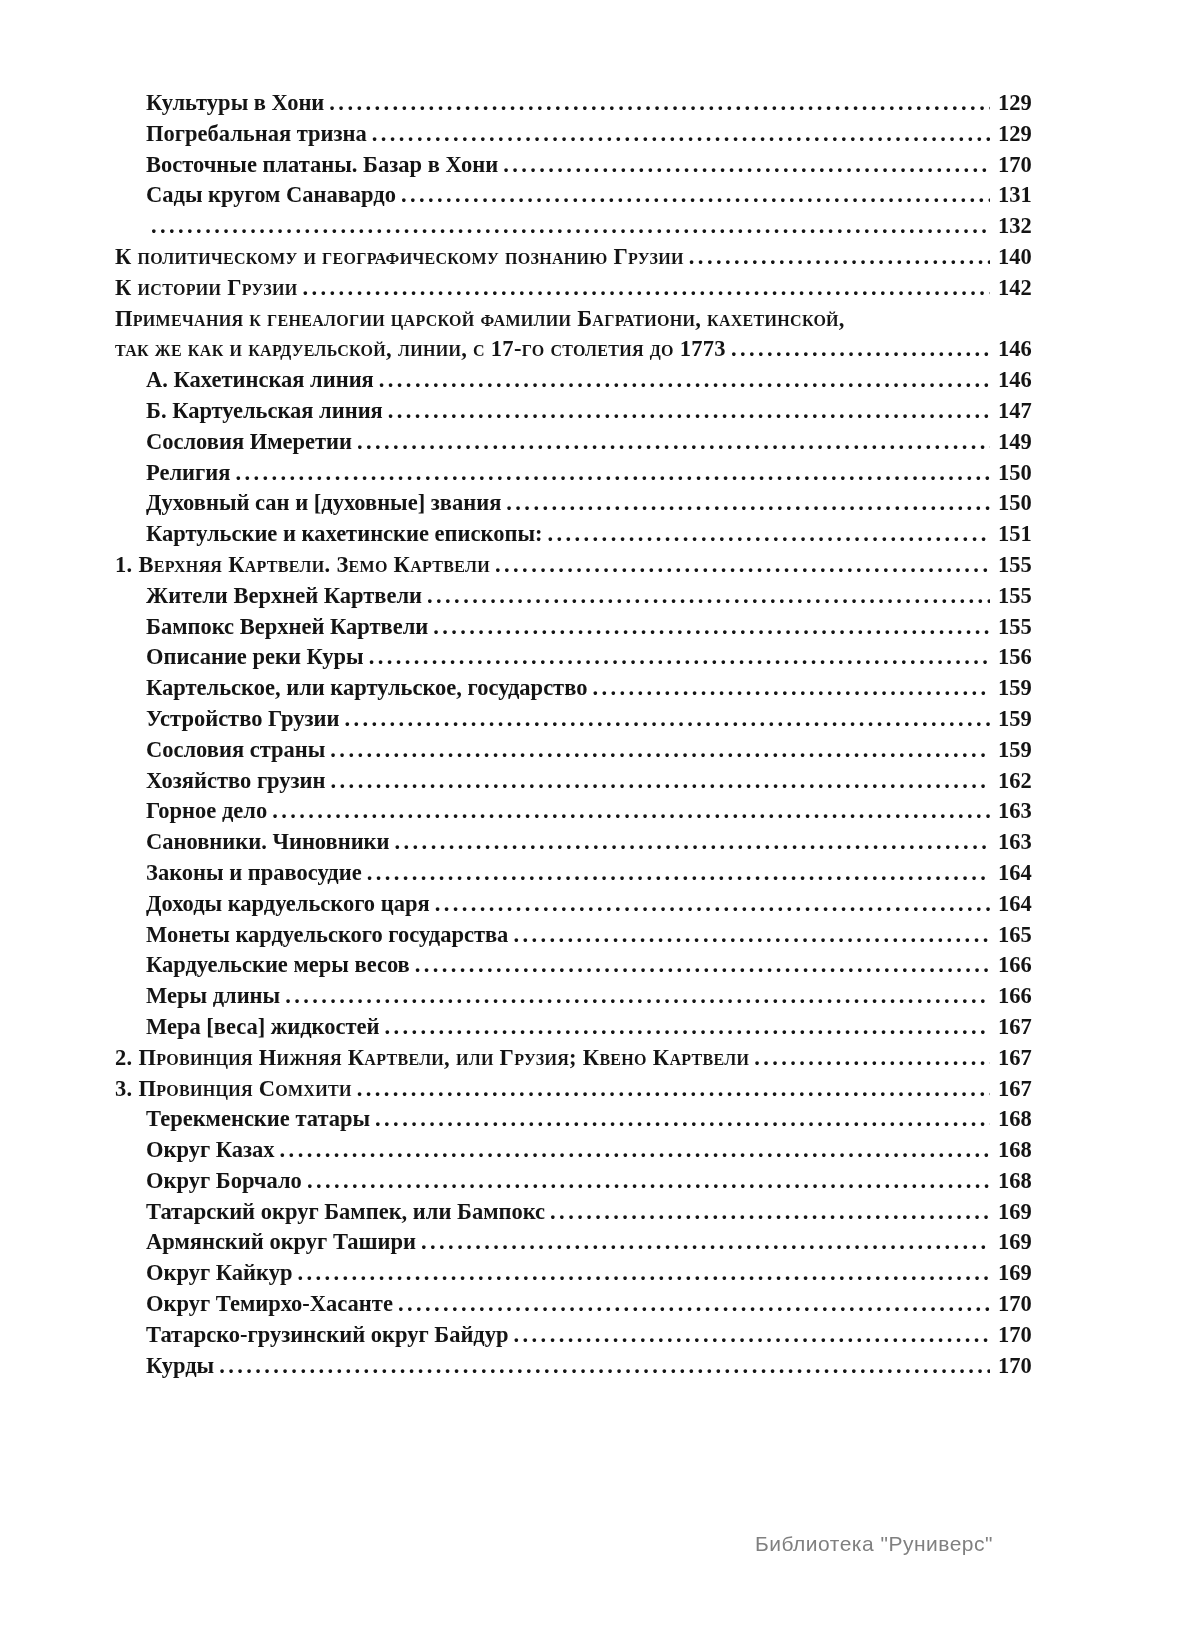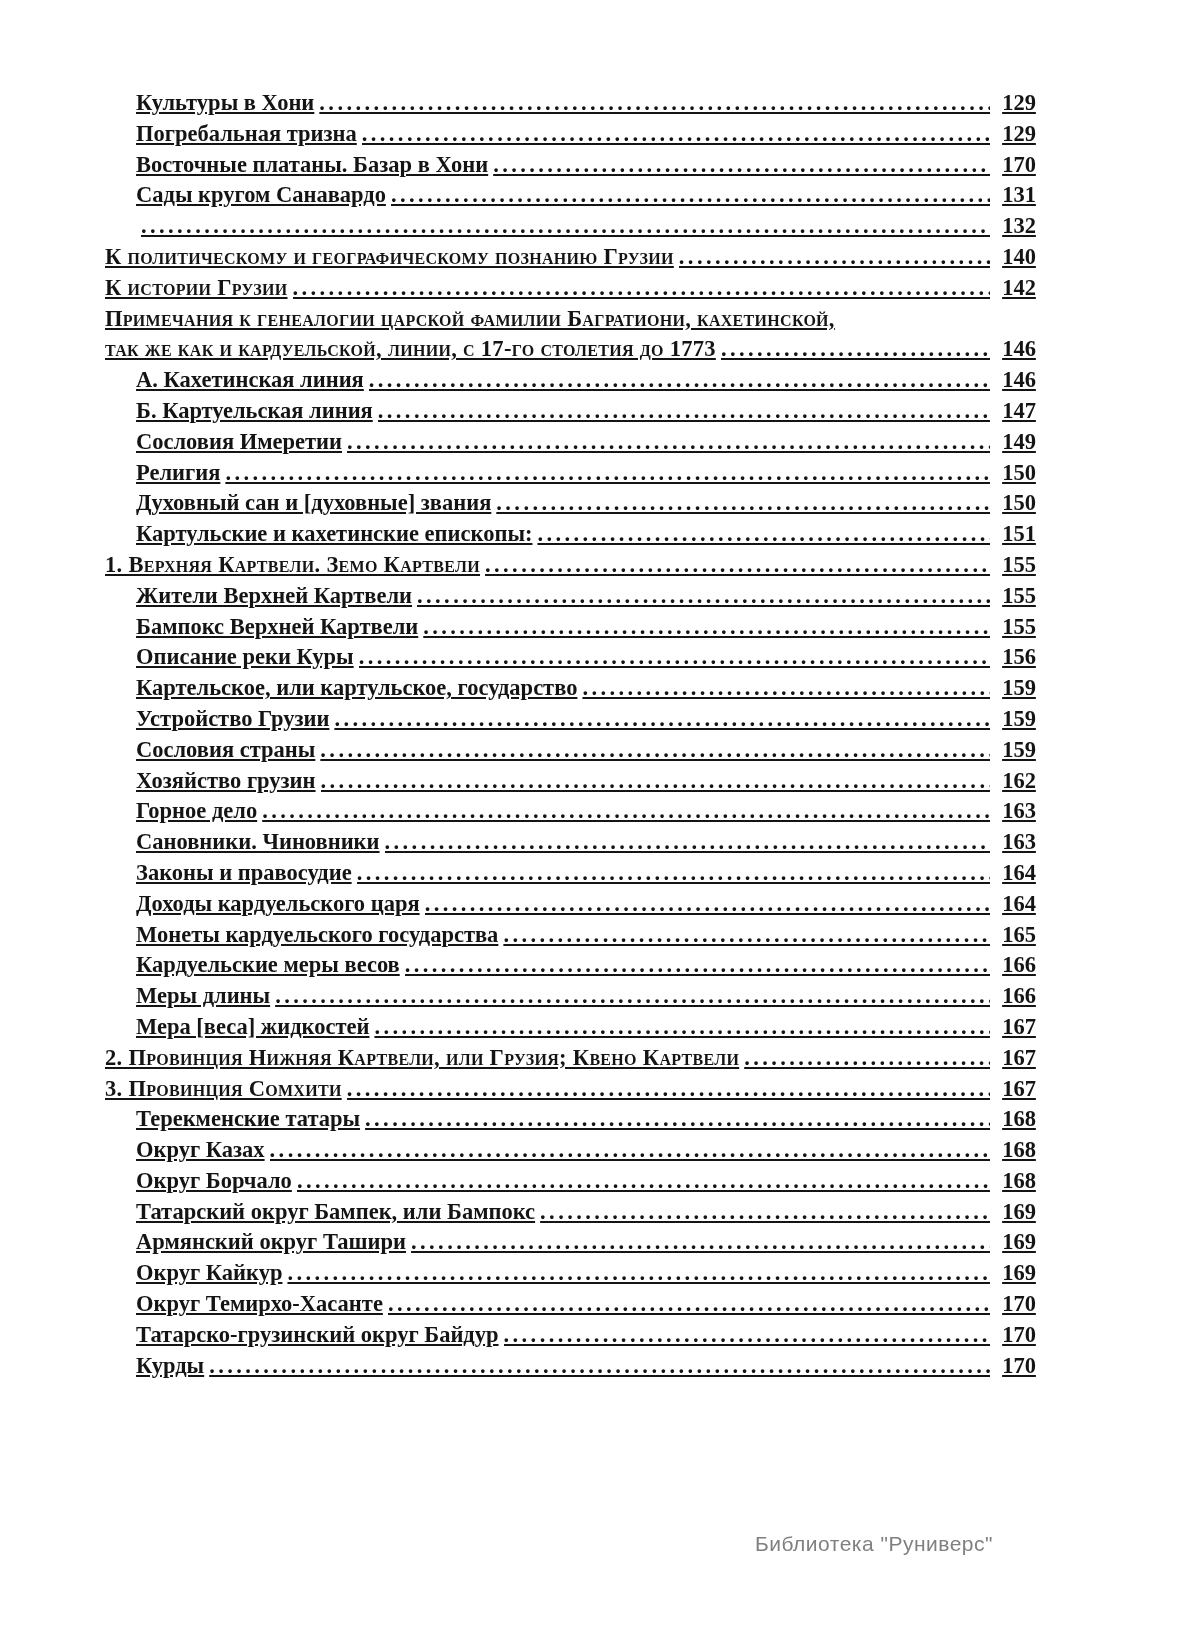--- a/index.html
+++ b/index.html
@@ -16,23 +16,22 @@
     color: #141414;
   }
   .page {
     position: absolute;
     inset: 0;
     background: #ffffff;
   }
   .toc {
     position: absolute;
     top: 88px;
-    left: 105px;
+    left: 115px;
     right: 160px;
-    text-decoration: underline;
   }
   .row {
     display: flex;
     align-items: baseline;
     line-height: 30.8px;
     height: 30.8px;
     font-size: 22.5px;
     font-weight: 700;
     white-space: nowrap;
   }
@@ -53,21 +52,21 @@
     min-width: 0;
   }
   .dots::after {
     content: "..........................................................................................................................................................................................................................................................";
     letter-spacing: 3.4px;
     font-weight: 700;
   }
   .pagenum {
     flex: 0 0 auto;
     min-width: 42px;
-    text-align: center;
+    text-align: left;
   }
   .footer {
     position: absolute;
     right: 207px;
     bottom: 70px;
     font-family: "Liberation Sans", sans-serif;
     font-size: 21px;
     color: #808080;
     letter-spacing: 0.5px;
   }

